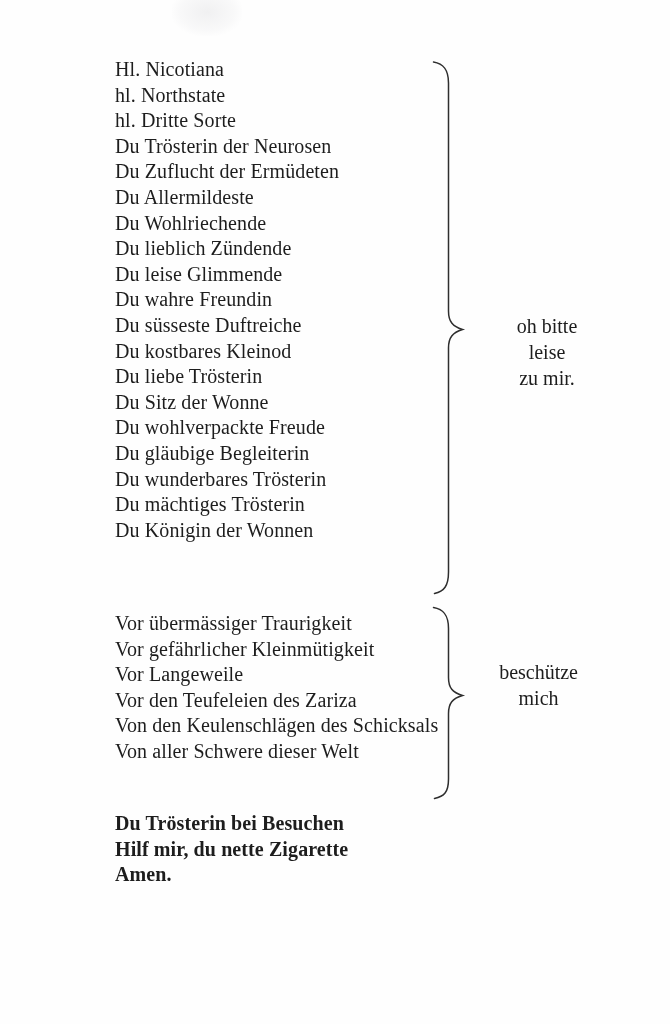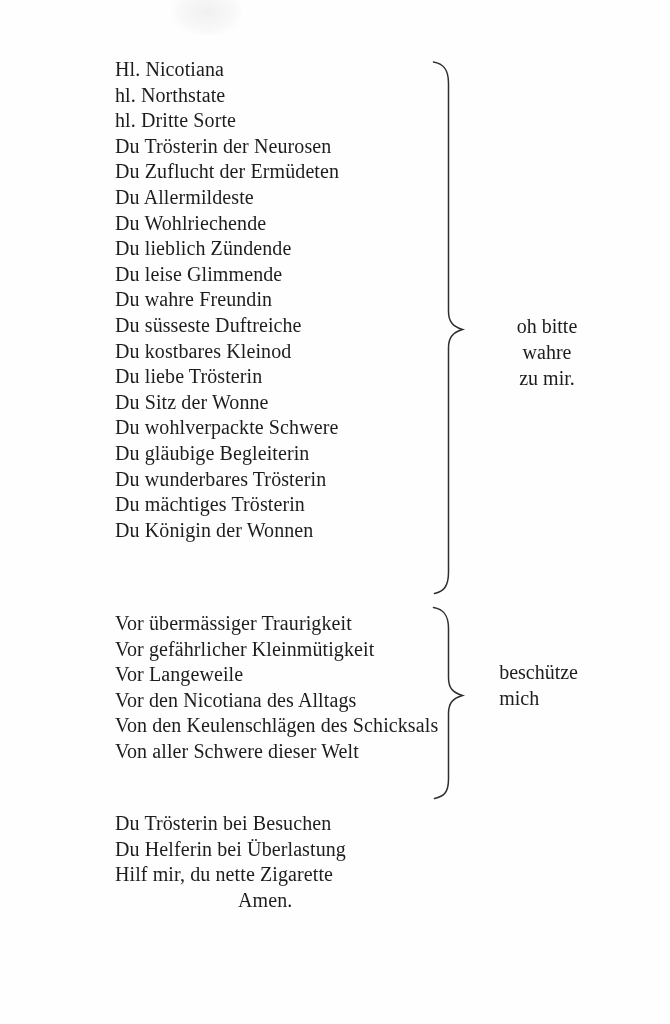--- a/index.html
+++ b/index.html
@@ -24,43 +24,42 @@
     font-size: 20px;
     line-height: 25.6px;
     white-space: nowrap;
     letter-spacing: 0.1px;
   }
   .stanza .line {
     height: 25.6px;
   }
   #stanza-invocations { left: 115px; top: 57px; }
   #stanza-protections { left: 115px; top: 611px; }
-  #stanza-closing     { left: 115px; top: 811px; }
+  #stanza-closing     { left: 115px; top: 811px; font-weight: bold; }
 
   .annotation {
     position: absolute;
     font-size: 20px;
     line-height: 25.8px;
     white-space: nowrap;
   }
   #annotation-1 {
     left: 487px;
     top: 282px;
     width: 120px;
     text-align: center;
     margin-top: 32px;
   }
   #annotation-2 {
     right: 92px;
     top: 660px;
-    text-align: left;
+    text-align: center;
   }
 
   .amen-line {
-    margin-left: 123px;
     height: 25.6px;
   }
 
   .braces-svg {
     position: absolute;
     left: 0;
     top: 0;
     pointer-events: none;
   }
 
@@ -88,48 +87,47 @@
       <div class="line">Du Zuflucht der Ermüdeten</div>
       <div class="line">Du Allermildeste</div>
       <div class="line">Du Wohlriechende</div>
       <div class="line">Du lieblich Zündende</div>
       <div class="line">Du leise Glimmende</div>
       <div class="line">Du wahre Freundin</div>
       <div class="line">Du süsseste Duftreiche</div>
       <div class="line">Du kostbares Kleinod</div>
       <div class="line">Du liebe Trösterin</div>
       <div class="line">Du Sitz der Wonne</div>
-      <div class="line">Du wohlverpackte Schwere</div>
+      <div class="line">Du wohlverpackte Freude</div>
       <div class="line">Du gläubige Begleiterin</div>
       <div class="line">Du wunderbares Trösterin</div>
       <div class="line">Du mächtiges Trösterin</div>
       <div class="line">Du Königin der Wonnen</div>
     </div>
 
   <div class="stanza" id="stanza-protections">
       <div class="line">Vor übermässiger Traurigkeit</div>
       <div class="line">Vor gefährlicher Kleinmütigkeit</div>
       <div class="line">Vor Langeweile</div>
-      <div class="line">Vor den Nicotiana des Alltags</div>
+      <div class="line">Vor den Teufeleien des Zariza</div>
       <div class="line">Von den Keulenschlägen des Schicksals</div>
       <div class="line">Von aller Schwere dieser Welt</div>
     </div>
 
   <div class="stanza" id="stanza-closing">
     <div>
         <div class="line">Du Trösterin bei Besuchen</div>
-        <div class="line">Du Helferin bei Überlastung</div>
         <div class="line">Hilf mir, du nette Zigarette</div>
       </div>
     <div class="amen-line">Amen.</div>
   </div>
 
   <div class="annotation" id="annotation-1">
       <div class="line">oh bitte</div>
-      <div class="line">wahre</div>
+      <div class="line">leise</div>
       <div class="line">zu mir.</div>
     </div>
 
   <div class="annotation" id="annotation-2">
       <div class="line">beschütze</div>
       <div class="line">mich</div>
     </div>
 
   <svg class="braces-svg" width="670" height="1024" viewBox="0 0 670 1024">
     <path d="M 433.5 62

